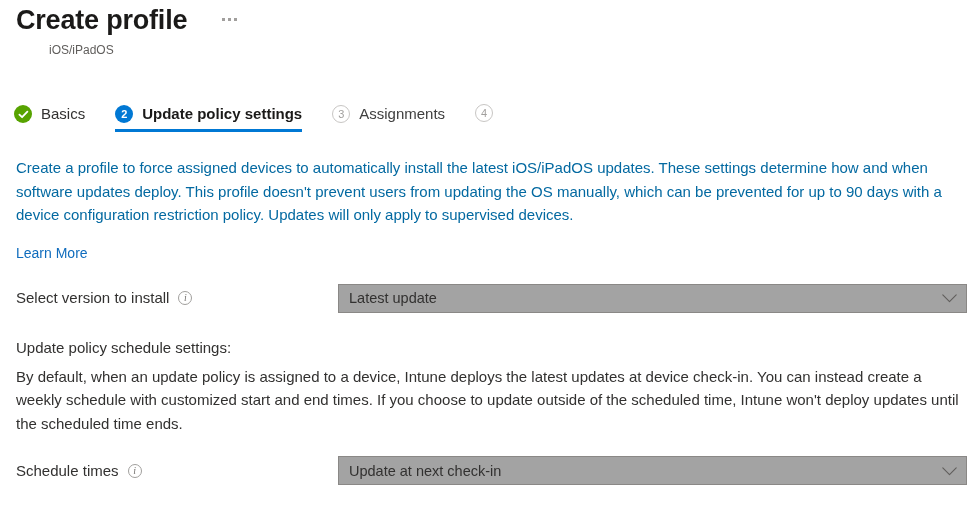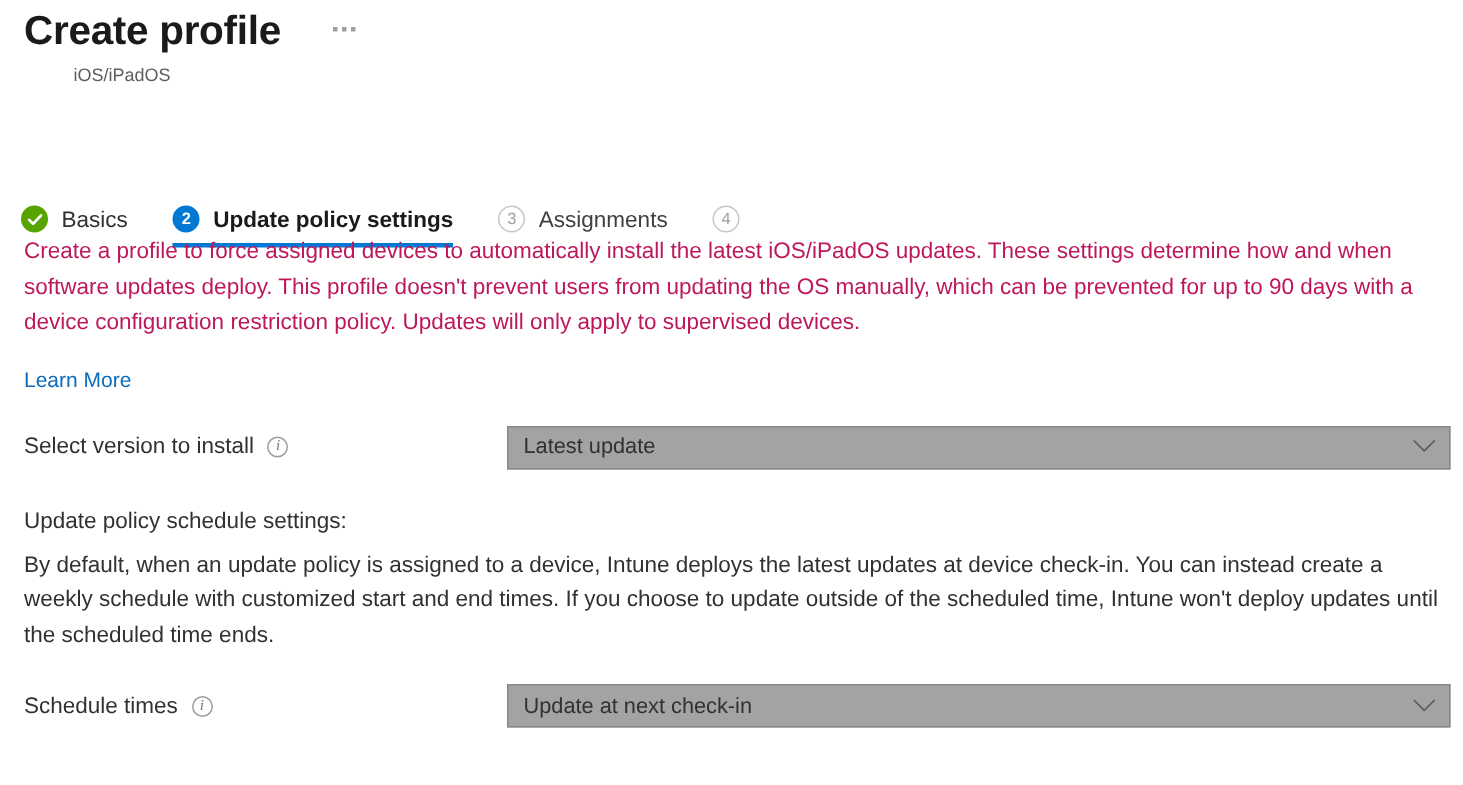--- a/index.html
+++ b/index.html
@@ -72,29 +72,28 @@
   
   .steps {
     position: absolute;
     left: 14px;
     top: 104px;
     display: flex;
     align-items: flex-start;
   }
   .step {
     display: flex;
-    align-items: flex-start;
+    align-items: center;
     margin-right: 30px;
     padding-bottom: 8px;
     position: relative;
     cursor: pointer;
     background: transparent;
     border: none;
     font-family: inherit;
-    margin-top: 33px;
   }
   .step .marker {
     width: 18px;
     height: 18px;
     border-radius: 50%;
     display: inline-flex;
     align-items: center;
     justify-content: center;
     font-size: 11px;
     line-height: 1;
@@ -145,21 +144,21 @@
   
   .content {
     position: absolute;
     left: 16px;
     right: 8px;
     top: 156px;
   }
   .para {
     font-size: 15px;
     line-height: 23.5px;
-    color: #be185d;
+    color: #0369a1;
     margin: 0;
     max-width: 944px;
   }
   .learn-more {
     display: inline-block;
     margin-top: 16px;
     font-size: 14px;
     line-height: 20px;
     color: #0f6cbd;
     text-decoration: none;

